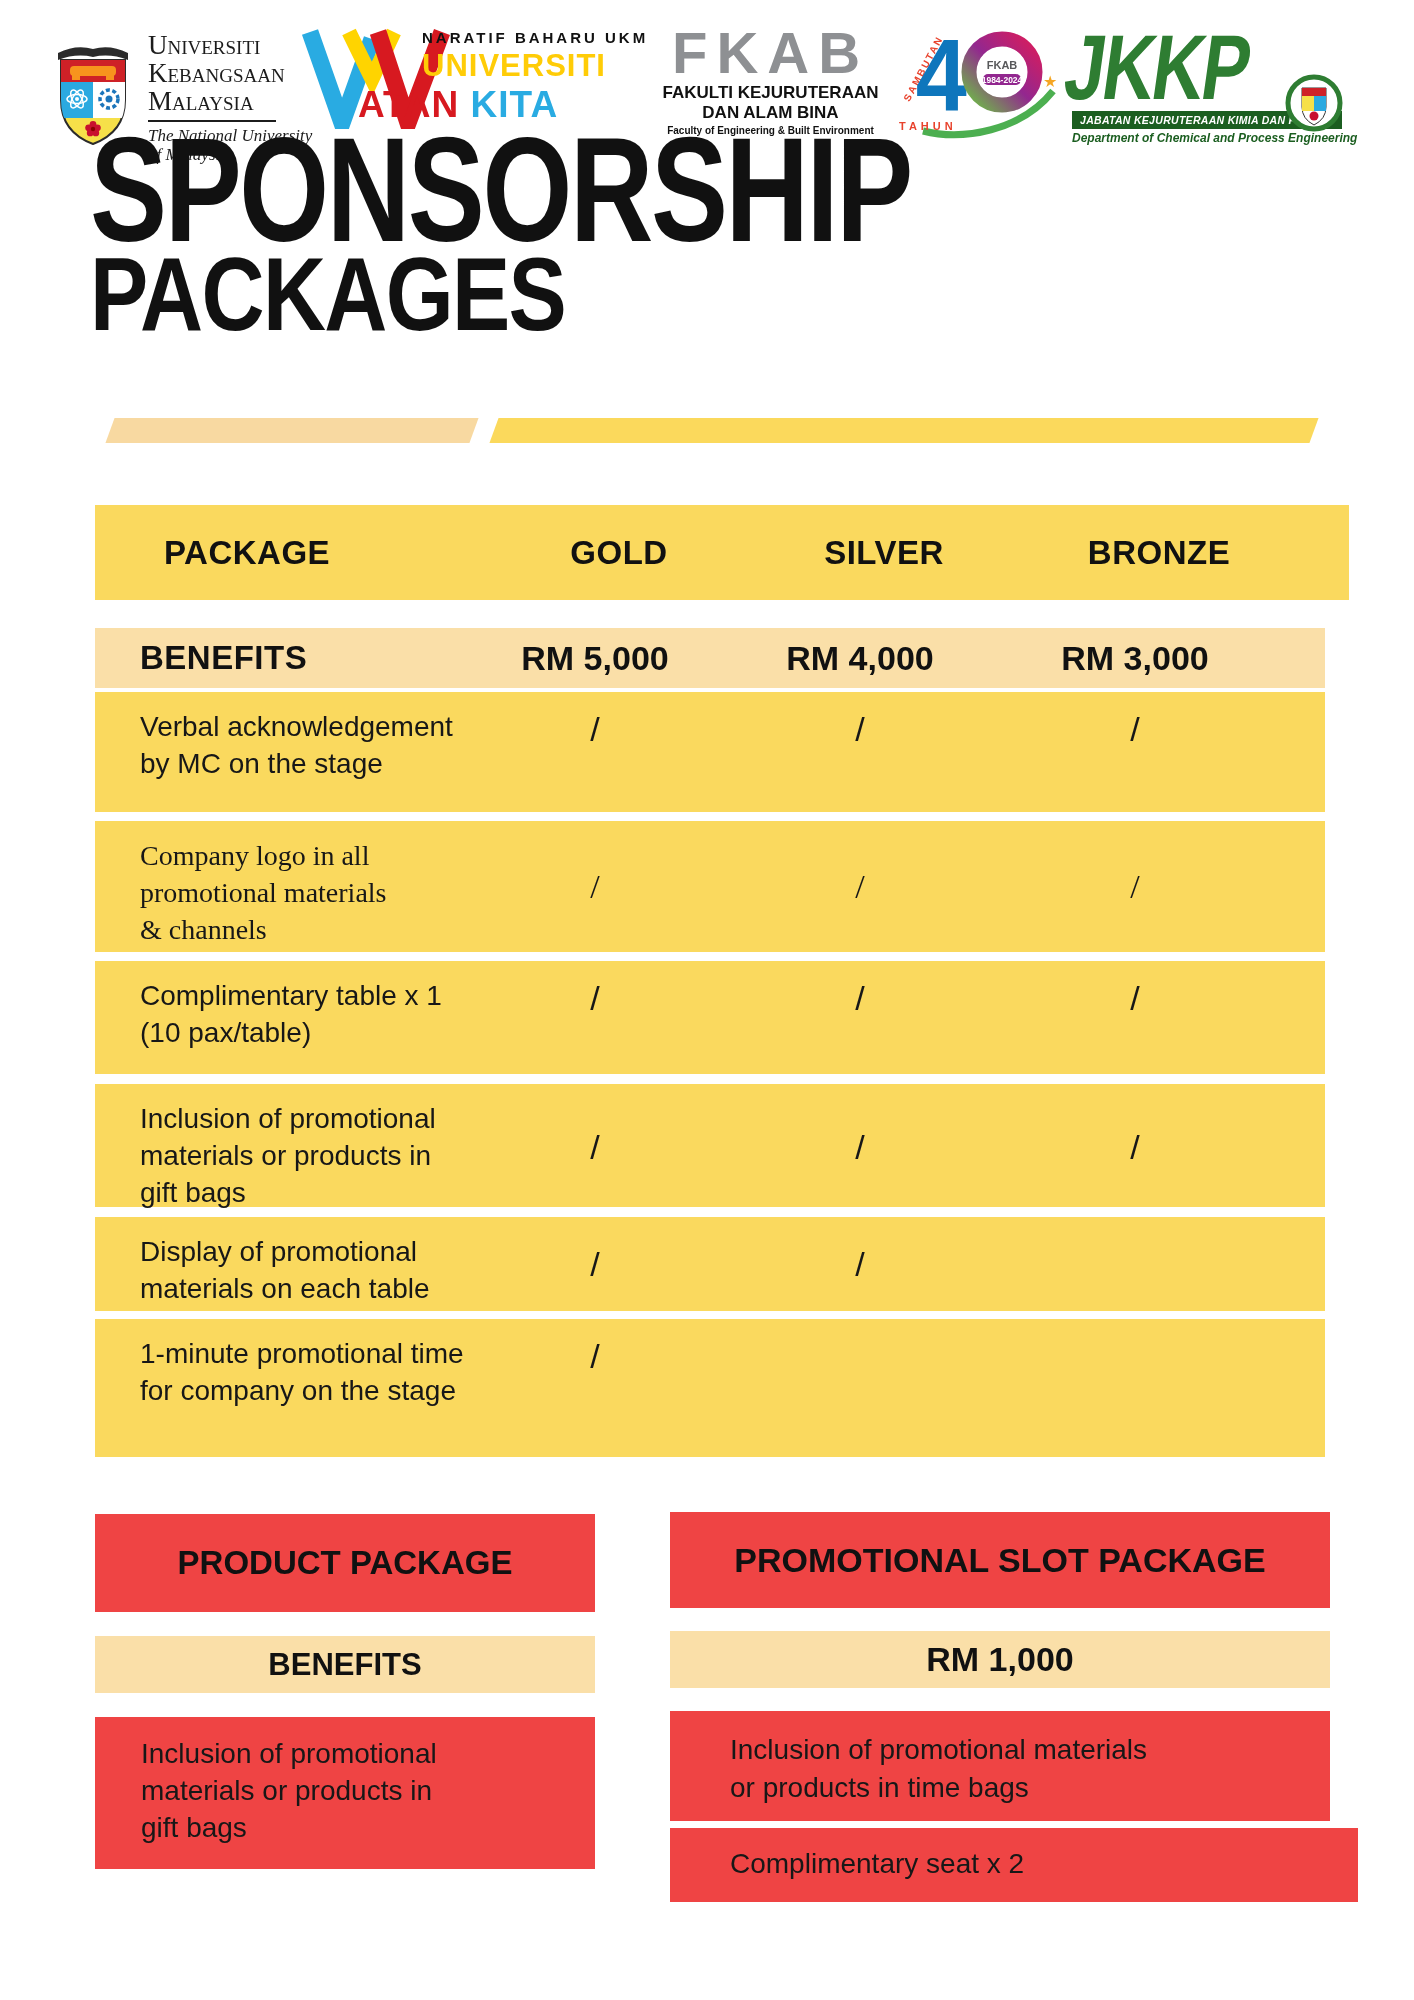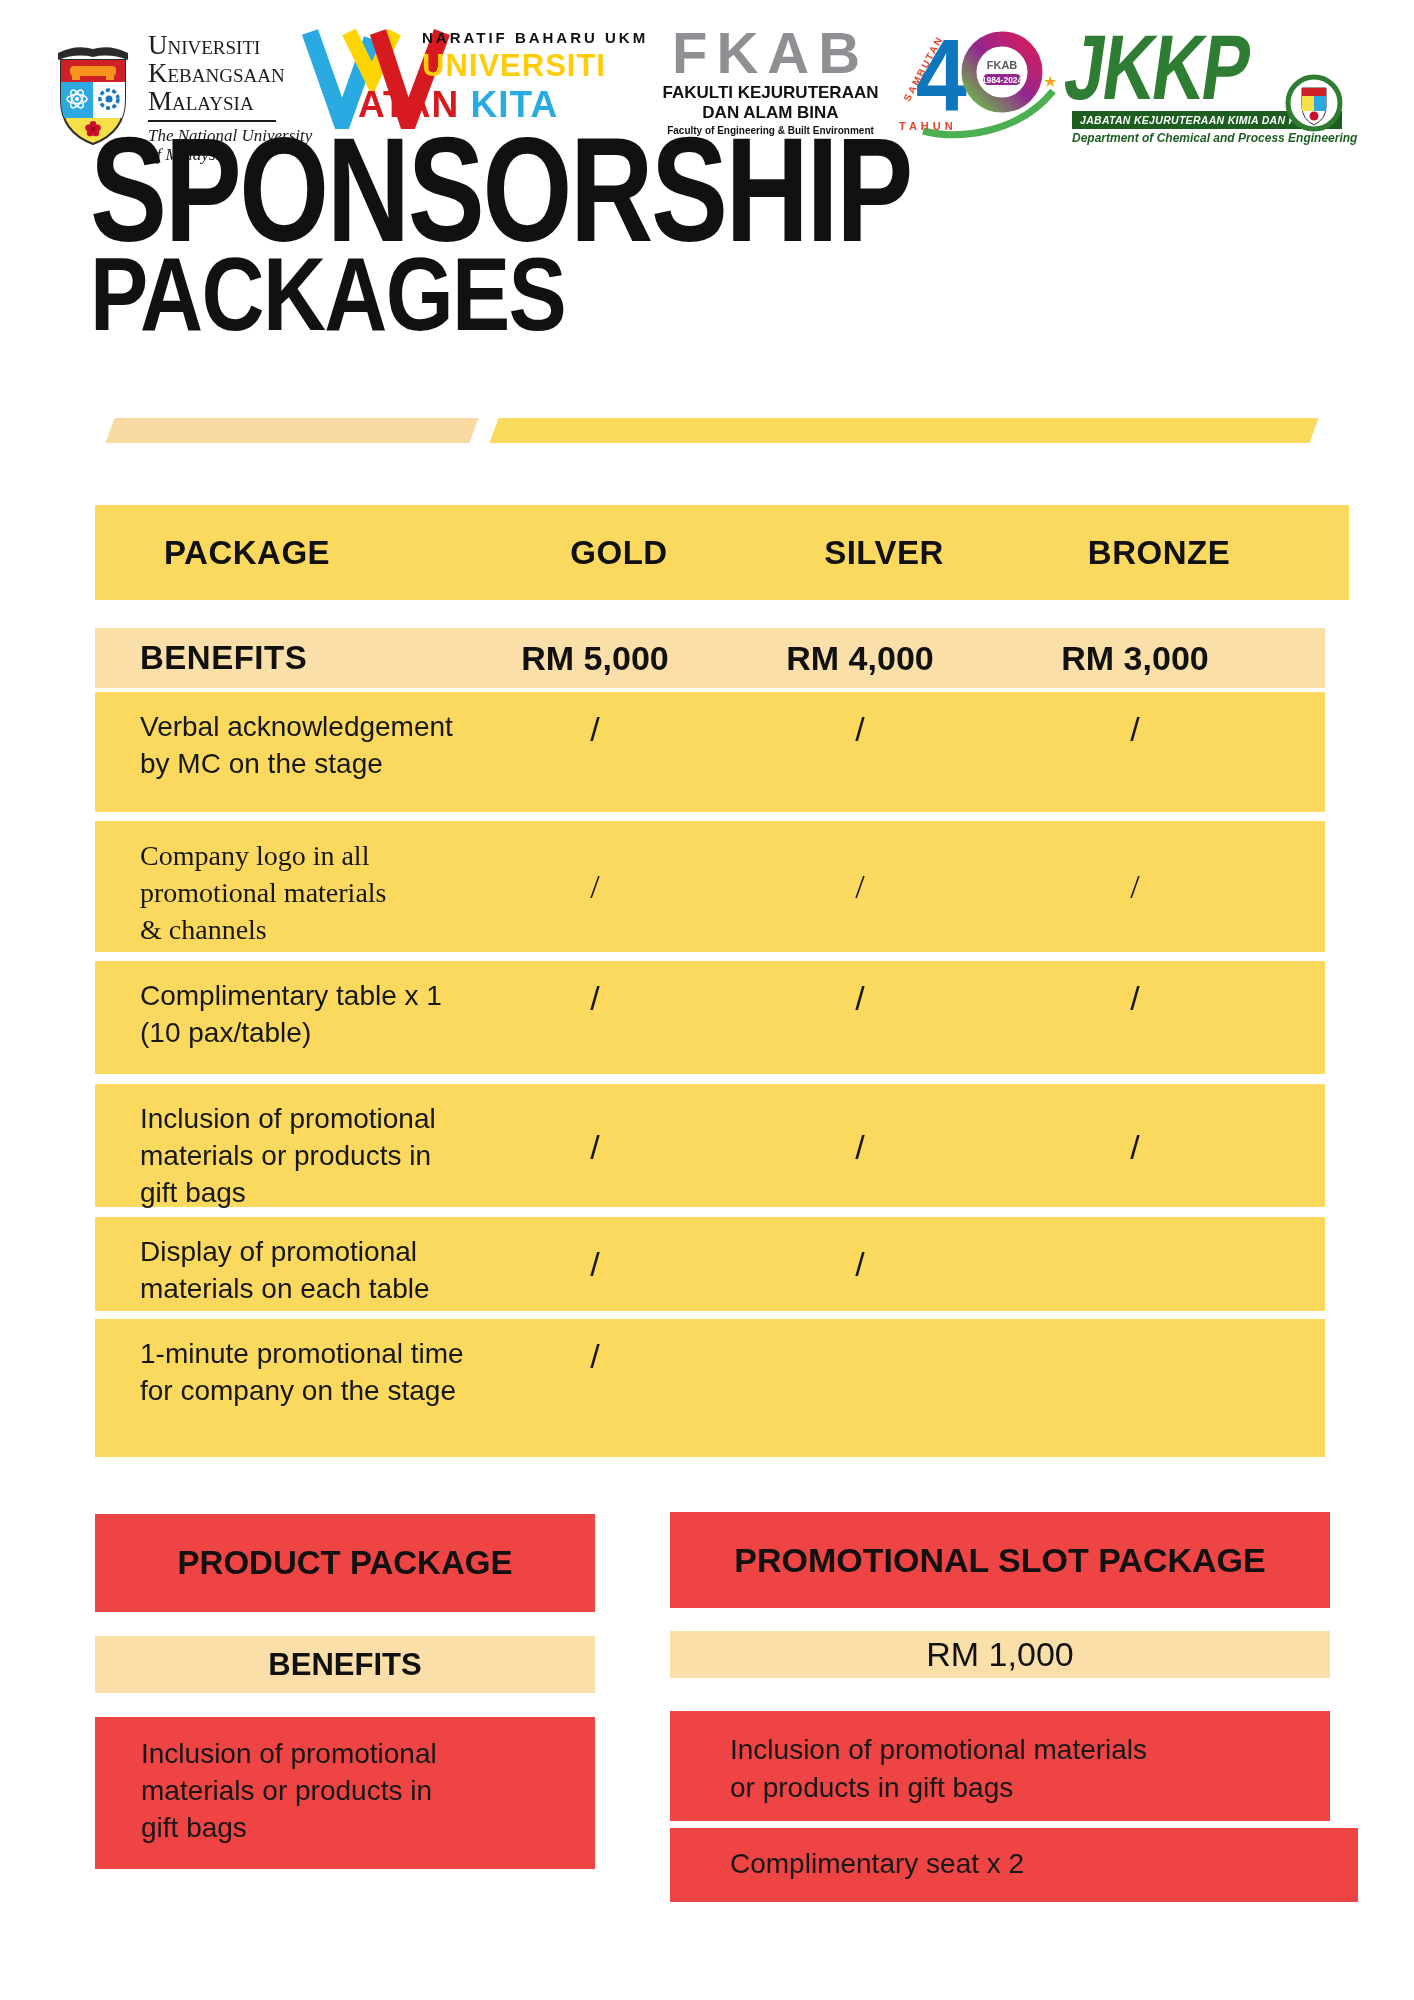--- a/index.html
+++ b/index.html
@@ -84,21 +84,21 @@
 
   
   .box{position:absolute;display:flex;align-items:center;justify-content:center;}
   .yellow{background:#ef4444;}
   .peach{background:#FADFA8;}
   .pp-title{left:95px;top:1514px;width:500px;height:98px;font-weight:700;font-size:33px;color:#111;}
   .pp-benefits{left:95px;top:1636px;width:500px;height:57px;font-weight:700;font-size:31px;color:#111;}
   .pp-item{left:95px;top:1717px;width:500px;height:152px;display:block;
            padding:18px 0 0 46px;box-sizing:border-box;font-size:28px;line-height:37px;white-space:pre-line;color:#171717;}
   .ps-title{left:670px;top:1512px;width:660px;height:96px;font-weight:700;font-size:34px;color:#111;}
-  .ps-price{left:670px;top:1631px;width:660px;height:47px;font-weight:400;font-size:34px;color:#111;}
+  .ps-price{left:670px;top:1631px;width:660px;height:57px;font-weight:700;font-size:34px;color:#111;}
   .ps-item1{left:670px;top:1711px;width:660px;height:110px;display:block;
             padding:20px 0 0 60px;box-sizing:border-box;font-size:28px;line-height:38px;white-space:pre-line;color:#171717;}
   .ps-item2{left:670px;top:1828px;width:688px;height:74px;display:block;
             padding:20px 0 0 60px;box-sizing:border-box;font-size:28px;color:#171717;}
 </style>
 </head>
 <body>
 
 <div class="page">
 
@@ -283,16 +283,16 @@
 
   <div class="box yellow pp-title">PRODUCT PACKAGE</div>
   <div class="box peach pp-benefits">BENEFITS</div>
   <div class="box yellow pp-item">Inclusion of promotional
 materials or products in
 gift bags</div>
 
   <div class="box yellow ps-title">PROMOTIONAL SLOT PACKAGE</div>
   <div class="box peach ps-price">RM 1,000</div>
   <div class="box yellow ps-item1">Inclusion of promotional materials
-or products in gift bags</div>
+or products in time bags</div>
   <div class="box yellow ps-item2">Complimentary seat x 2</div>
 
 </div>
 
 </body></html>

